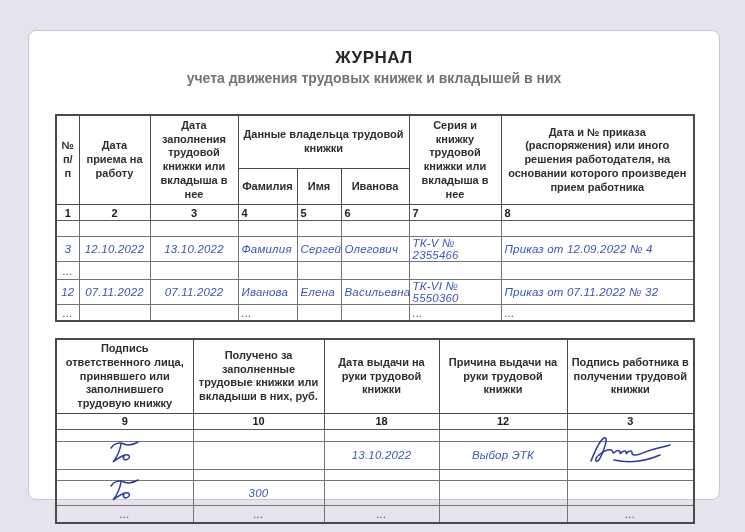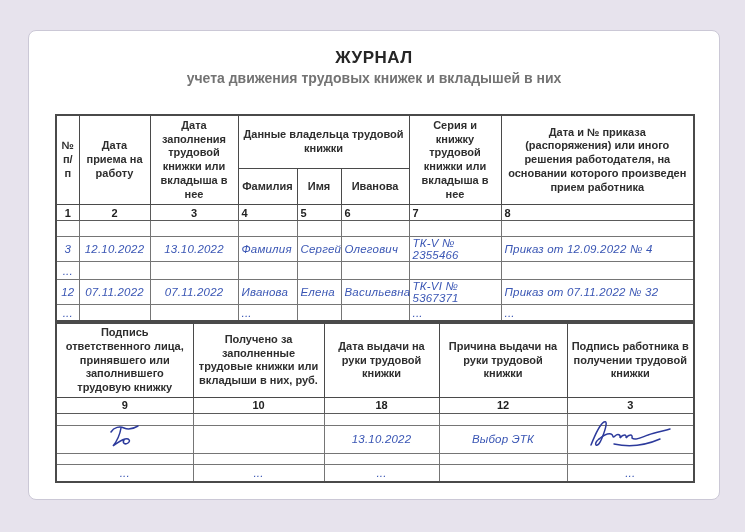--- a/index.html
+++ b/index.html
@@ -64,21 +64,21 @@
   .t1 thead tr:nth-child(2) th{height:31px;}
   
   .t1 tr.dr0 td{height:15px;}
   .t1 tr.dr1 td{height:17px;}
   .t1 tr.dr2 td{height:17px;}
   .t1 tr.dr3 td{height:17px;}
   .t1 tr.dr4 td{height:15px;}
   
   .t1 td.c3,.t1 td.c4,.t1 td.c5,.t1 td.c6,.t1 td.c7{text-align:left;}
   
-  .t2{margin-top:0;}
+  .t2{margin-top:16px;}
   .t2 thead th{height:56px;}
   .t2 tr.dr0 td{height:11px;}
   .t2 tr.dr1 td{height:27px;}
   .t2 tr.dr2 td{height:10px;}
   .t2 tr.dr3 td{height:24px;}
   .t2 tr.dr4 td{height:16px;}
   .sig-paraph{display:block;margin:-9px auto -4px auto;}
   .sig-full{display:block;margin:-13px auto -4px auto;}
 </style>
 </head>
@@ -156,21 +156,21 @@
           <td class="c6"></td>
           <td class="c7"></td>
         </tr>
         <tr class="data dr3">
           <td class="c0">12</td>
           <td class="c1">07.11.2022</td>
           <td class="c2">07.11.2022</td>
           <td class="c3">Иванова</td>
           <td class="c4">Елена</td>
           <td class="c5">Васильевна</td>
-          <td class="c6">ТК-VI № 5367371</td>
+          <td class="c6">ТК-VI № 5550360</td>
           <td class="c7">Приказ от 07.11.2022 № 32</td>
         </tr>
         <tr class="data dr4">
           <td class="c0">...</td>
           <td class="c1"></td>
           <td class="c2"></td>
           <td class="c3">...</td>
           <td class="c4"></td>
           <td class="c5"></td>
           <td class="c6">...</td>
@@ -229,20 +229,32 @@
   </svg>
 </td>
         </tr>
         <tr class="data dr2">
           <td class="c0"></td>
           <td class="c1"></td>
           <td class="c2"></td>
           <td class="c3"></td>
           <td class="c4"></td>
         </tr>
+        <tr class="data dr3">
+          <td class="c0">
+  <svg class="sig-paraph" width="34" height="27" viewBox="0 0 34 27" fill="none" stroke="#2c3a9c" stroke-width="1.5" stroke-linecap="round">
+    <path d="M3 9 C6 4, 12 3, 16 5 C20 7, 25 6, 30 3"></path>
+    <path d="M13 5 C12 11, 9 18, 5 23 C9 20, 13 17, 17 16 C21 15, 23 18, 20 20 C17 22, 14 20, 16 17"></path>
+  </svg>
+</td>
+          <td class="c1">300</td>
+          <td class="c2"></td>
+          <td class="c3"></td>
+          <td class="c4"></td>
+        </tr>
         <tr class="data dr4">
           <td class="c0">...</td>
           <td class="c1">...</td>
           <td class="c2">...</td>
           <td class="c3"></td>
           <td class="c4">...</td>
         </tr>
       </tbody>
   </table>
 

